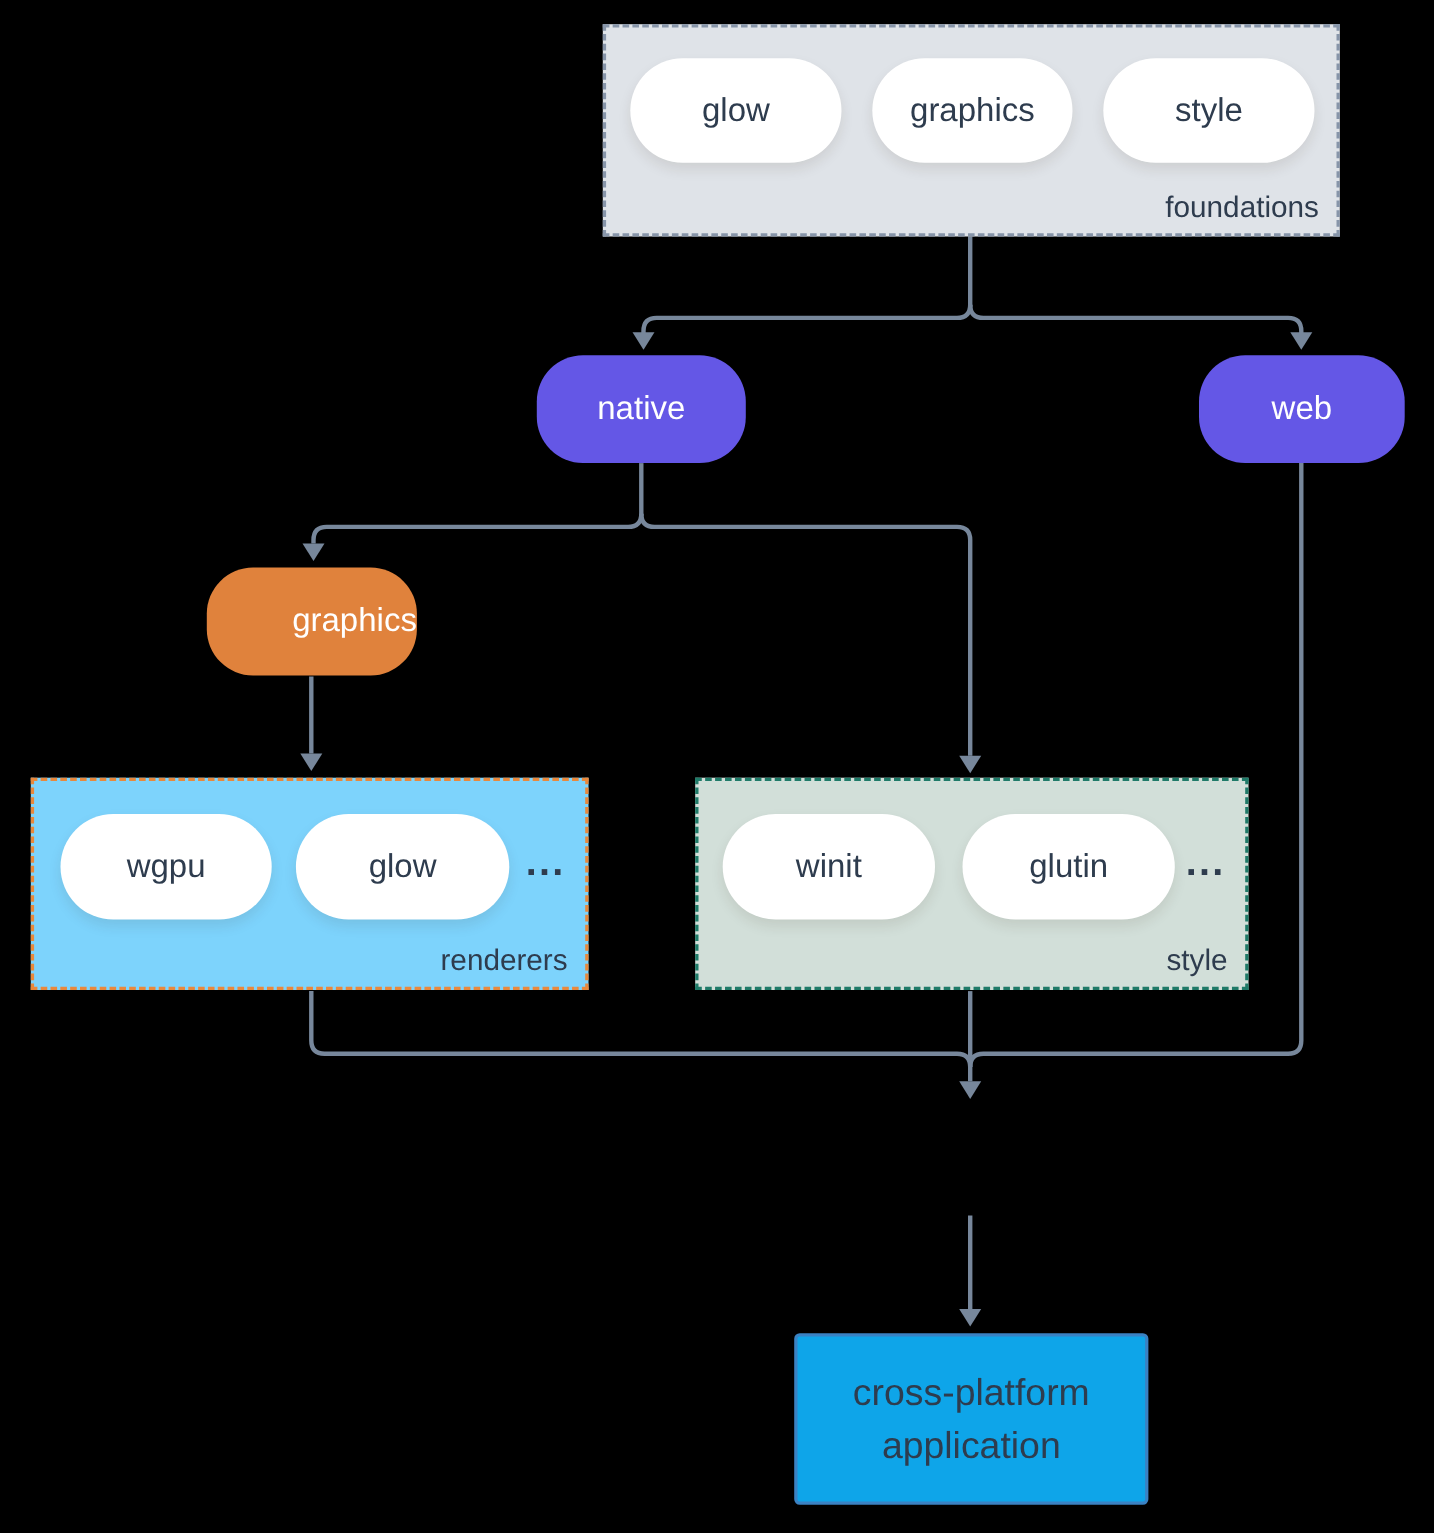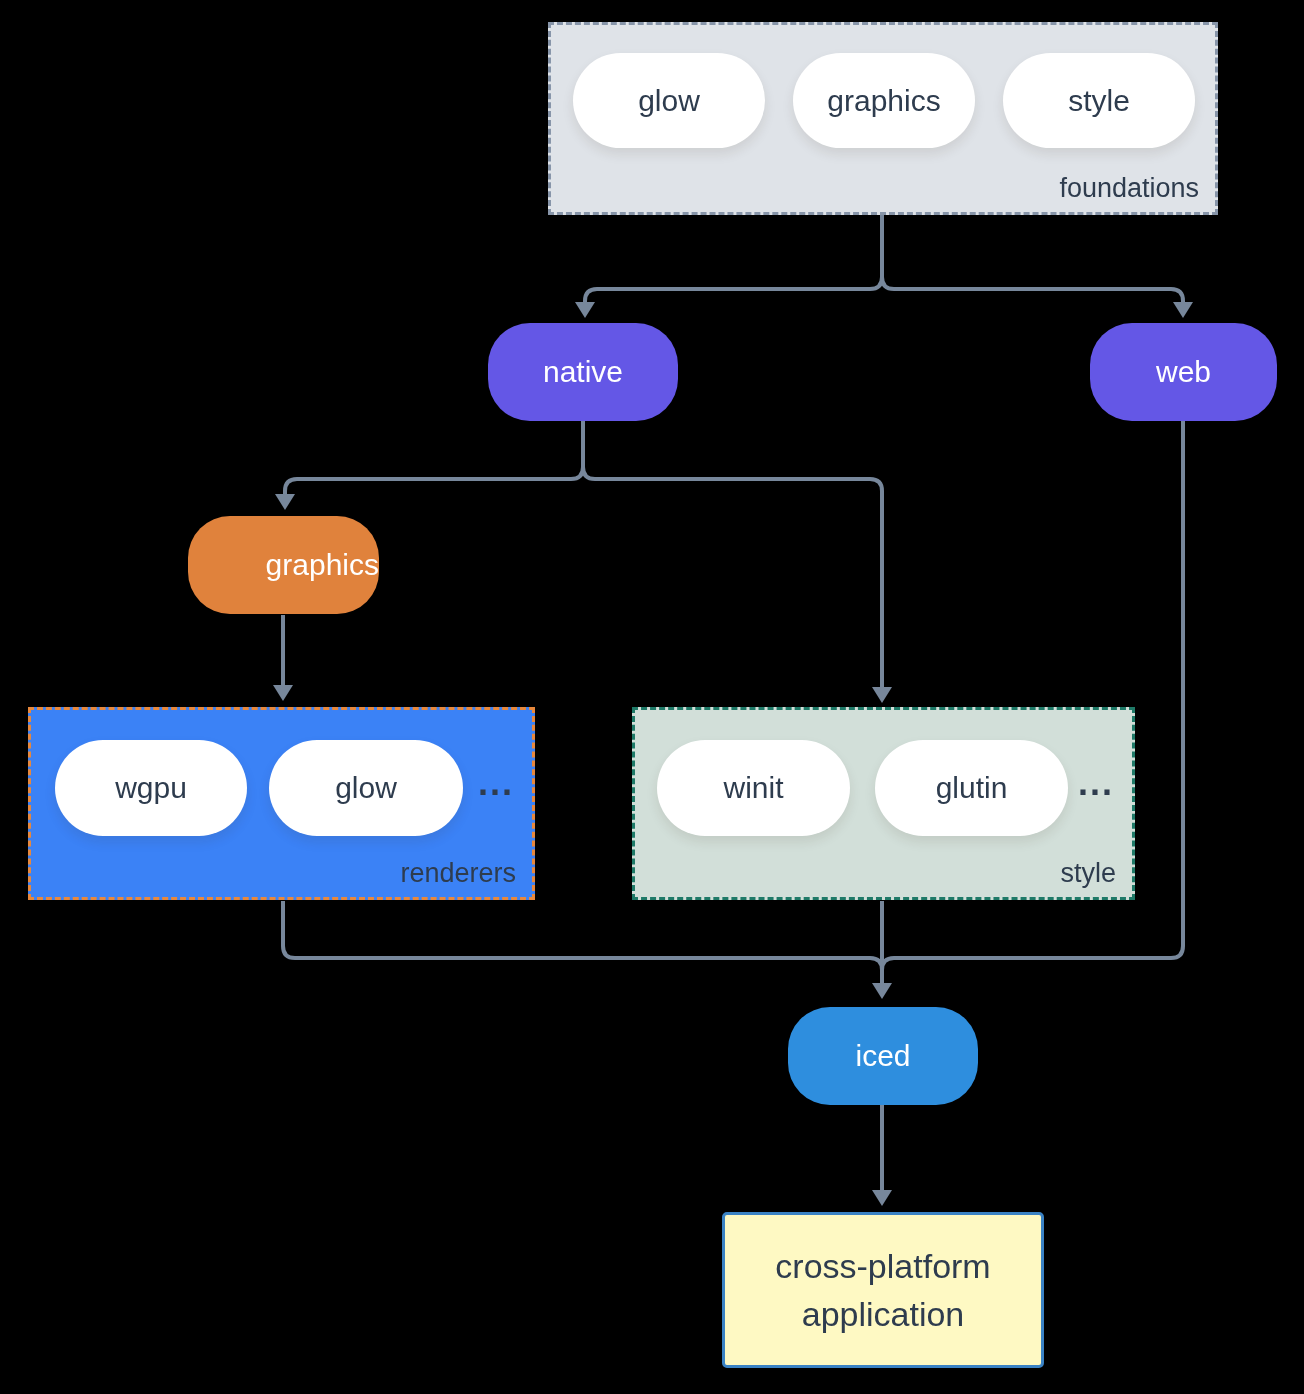--- a/index.html
+++ b/index.html
@@ -31,21 +31,21 @@
   }
   .group {
     position: absolute;
     box-sizing: border-box;
   }
   .group.foundations {
     background: #dfe3e8;
     border: 3px dashed #8795a9;
   }
   .group.renderers {
-    background: #3b82f6;
+    background: #7dd3fc;
     border: 3px dashed #e8883c;
   }
   .group.shells {
     background: #d2dfd9;
     border: 3px dashed #1f7a68;
   }
   .group-label {
     position: absolute;
     right: 16px;
     bottom: 8px;
@@ -75,21 +75,21 @@
   .ellipsis {
     position: absolute;
     font-size: 36px;
     font-weight: bold;
     color: #2e3c4e;
     letter-spacing: 2px;
   }
   .app-box {
     position: absolute;
     box-sizing: border-box;
-    background: #fef9c3;
+    background: #0ea5e9;
     border: 3px solid #3a82c4;
     border-radius: 5px;
     display: flex;
     flex-direction: column;
     align-items: center;
     justify-content: center;
     color: #2e3c4e;
     font-size: 34px;
     line-height: 48px;
     text-align: center;
@@ -165,22 +165,19 @@
     <div class="pill white" style="left:22px; top:30px; width:193px; height:96px;">
       <span>winit</span>
     </div>
     <div class="pill white" style="left:240px; top:30px; width:193px; height:96px;">
       <span>glutin</span>
     </div>
     <div class="ellipsis" style="right:18px; top:52px;">...</div>
     <div class="group-label">style</div>
   </div>
 
-  <div class="pill node blue" style="left:788px; top:1007px; width:190px; height:98px;">
-    <span>iced</span>
-  </div>
 
   <div class="app-box" style="left:722px; top:1212px; width:322px; height:156px;">
     <span>cross-platform</span>
     <span>application</span>
   </div>
 
 </div>
 
 </body></html>

